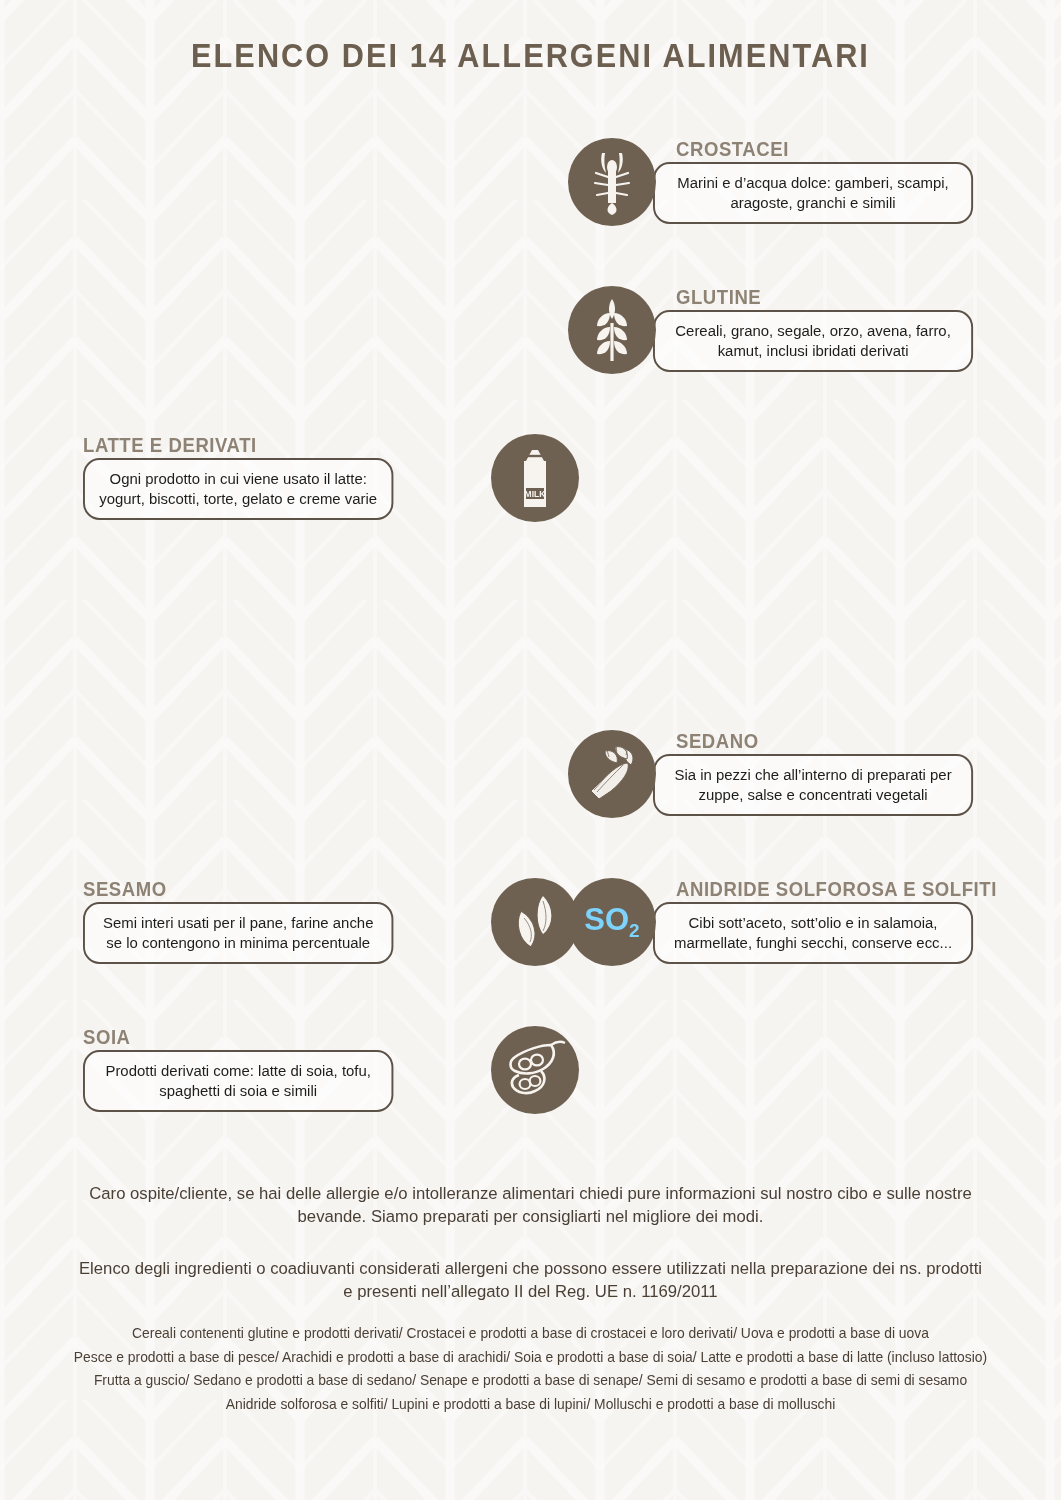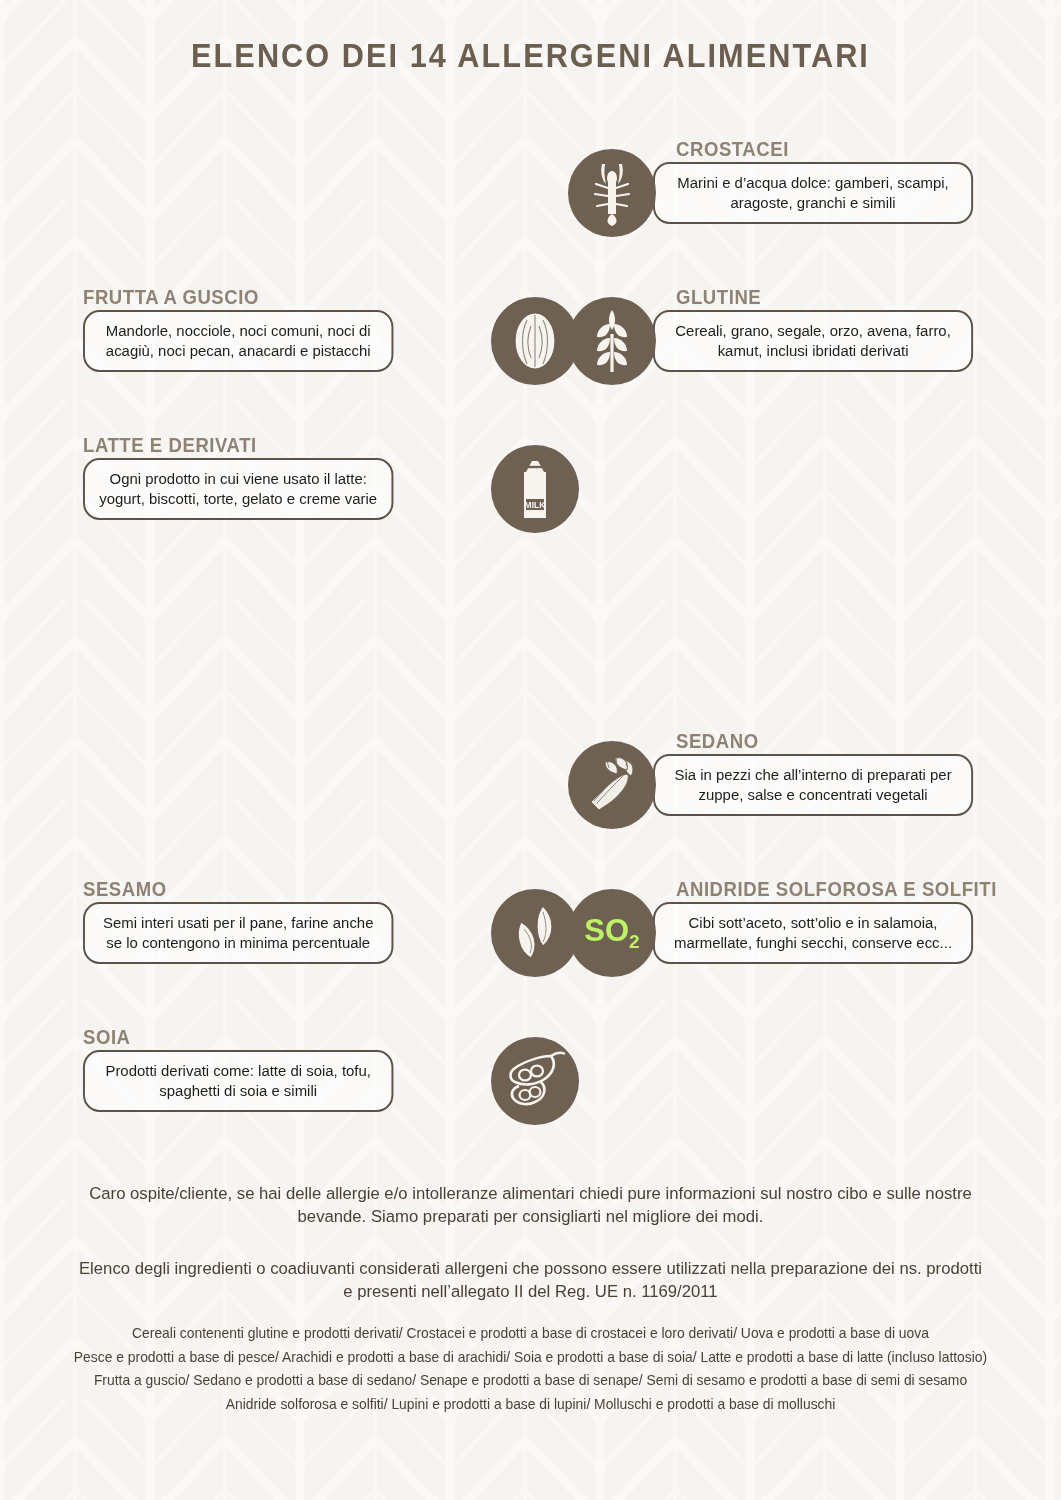--- a/index.html
+++ b/index.html
@@ -41,30 +41,30 @@
     display:flex;align-items:center;justify-content:center;
     text-align:center;
     color:#1d1d1b;font-size:15.4px;line-height:1.33;
     padding:8px 14px;
     transform:scaleX(0.97);transform-origin:left center;
   }
   .col-left .bubble{left:0;width:320px;height:62px;}
   .col-right .bubble{left:85px;width:330px;height:62px;}
 
   .circ{
-    position:absolute;top:11px;
+    position:absolute;top:0;
     width:88px;height:88px;border-radius:50%;
     background:#6f6152;
     display:flex;align-items:center;justify-content:center;
   }
   .col-left .circ{left:408px;}
   .col-right .circ{left:0px;}
   .circ svg{display:block;}
   .so2{
-    color:#bef264;font-weight:bold;font-size:31px;letter-spacing:0px;
+    color:#7dd3fc;font-weight:bold;font-size:31px;letter-spacing:0px;
     font-family:"Liberation Sans",sans-serif;
   }
   .so2 sub{font-size:19px;}
 
   
   .foot{position:absolute;left:0;width:1061px;text-align:center;color:#3a3129;}
   #foot-p1{top:1182px;font-size:17.4px;line-height:1.34;
            padding:0 60px;box-sizing:border-box;color:#4a3f35;
            transform:scaleX(0.96);transform-origin:center;}
   #foot-p2{top:1257px;font-size:17.4px;line-height:1.34;
@@ -102,36 +102,20 @@
   </defs>
   <rect width="1061" height="1500" fill="url(#lat)"></rect>
   <rect width="1061" height="1500" fill="#f6f4f1" opacity="0.45"></rect>
 </svg>
 
 <div id="page">
 
   <div id="title">ELENCO DEI 14 ALLERGENI ALIMENTARI</div>
 
 
-  <div class="row col-left" style="top:286px">
-    <div class="head">FRUTTA A GUSCIO</div>
-    <div class="bubble">Mandorle, nocciole, noci comuni, noci di acagiù, noci pecan, anacardi e pistacchi</div>
-    <div class="circ">
-      <svg width="56" height="62" viewBox="0 0 56 62">
-        <ellipse cx="28" cy="31" rx="20" ry="28" fill="#f7f4ef" stroke="#6f6152" stroke-width="1.2"></ellipse>
-        <g stroke="#6f6152" stroke-width="1.1" fill="none" opacity=".75">
-          <path d="M28,5 L28,57"></path>
-          <path d="M20,10 C14,22 14,40 20,54"></path>
-          <path d="M36,10 C42,22 42,40 36,54"></path>
-          <path d="M24,16 C20,26 20,38 24,48"></path>
-          <path d="M32,16 C36,26 36,38 32,48"></path>
-        </g>
-      </svg>
-    </div>
-  </div>
 
   <div class="row col-left" style="top:434px">
     <div class="head">LATTE E DERIVATI</div>
     <div class="bubble">Ogni prodotto in cui viene usato il latte: yogurt, biscotti, torte, gelato e creme varie</div>
     <div class="circ">
       <svg width="46" height="66" viewBox="0 0 46 66">
         <path d="M12,16 L34,16 L34,62 L12,62 Z" fill="#f7f4ef"></path>
         <path d="M14,16 L20,5 L26,5 L32,16 Z" fill="#f7f4ef"></path>
         <path d="M12,11 L34,11" stroke="#6f6152" stroke-width="2.4"></path>
         <rect x="14" y="43" width="18" height="11" fill="#6f6152"></rect>

